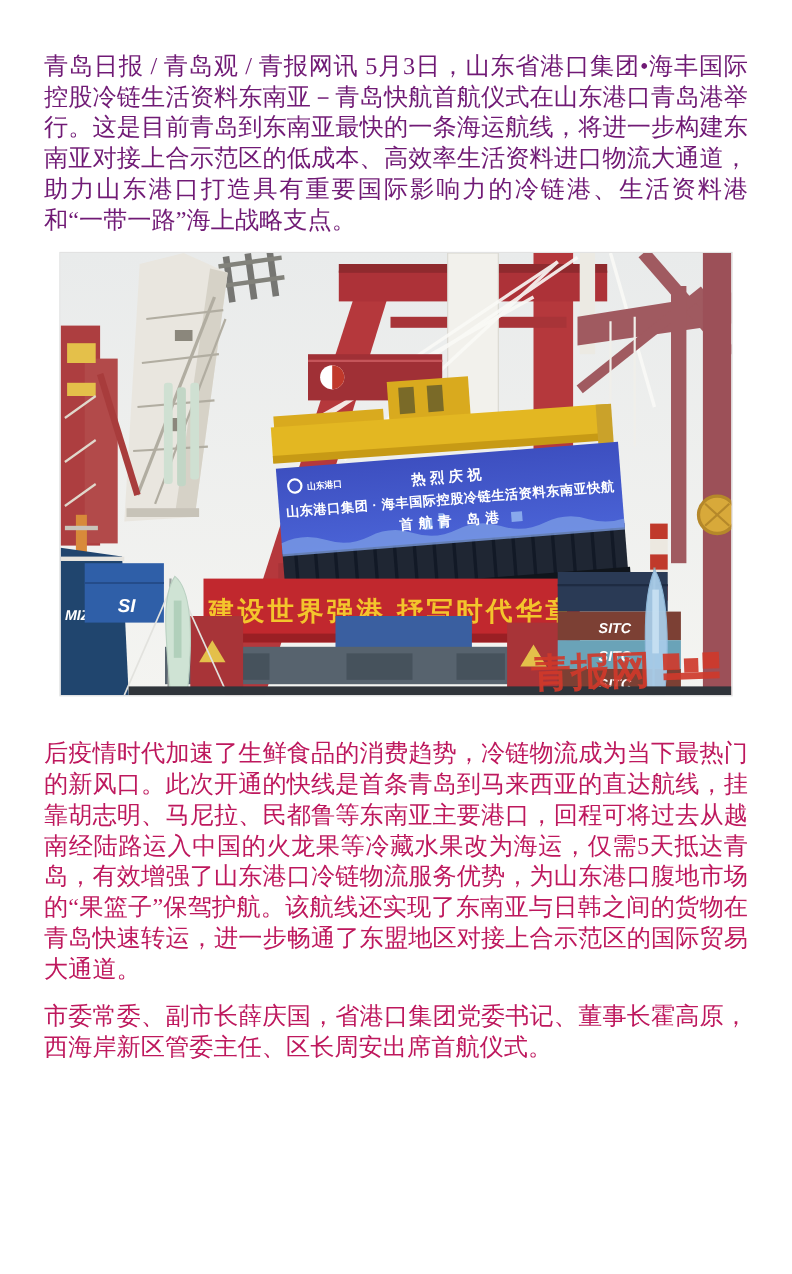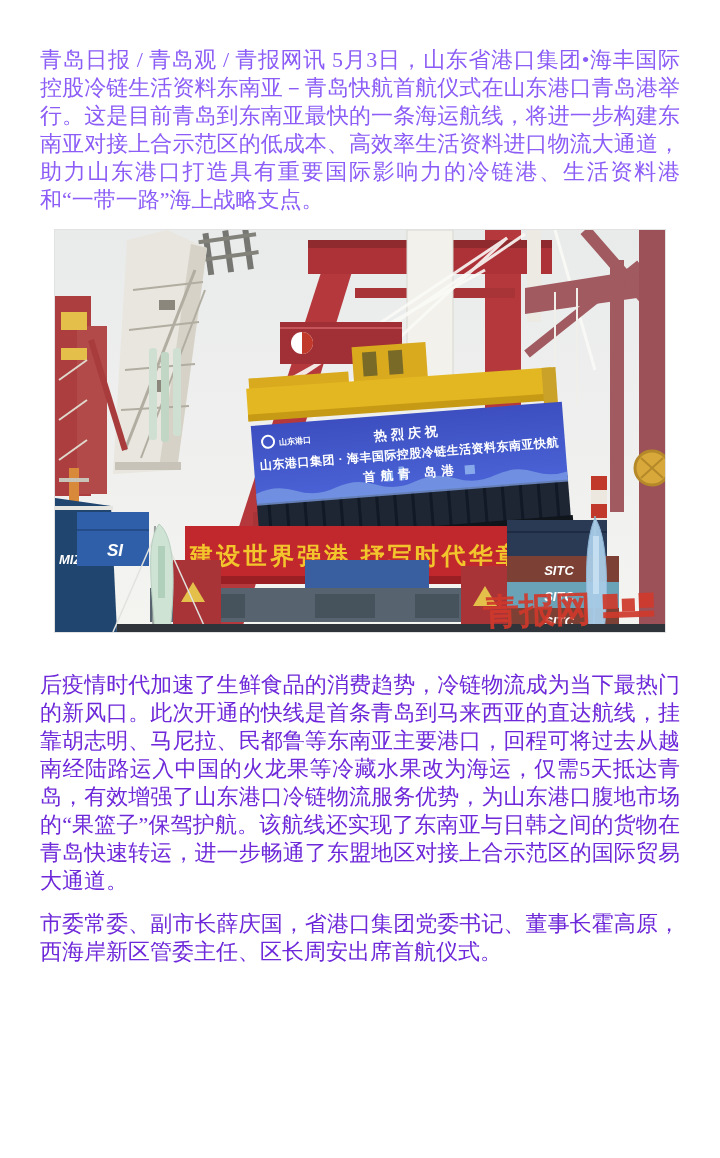--- a/index.html
+++ b/index.html
@@ -4,24 +4,24 @@
 <style>
   html,body{margin:0;padding:0;}
   body{
     width:720px;height:1158px;background:#ffffff;overflow:hidden;
     font-family:"Liberation Serif","DejaVu Serif",serif;
   }
   .article{
     width:720px;box-sizing:border-box;padding:46px 40px 0 40px;
   }
   .para{
-    font-size:22px;line-height:28px;color:#6d28d9;
+    font-size:22px;line-height:28px;color:#be185d;
     text-align:justify;margin:0 0 15px 0;
   }
-  .para.lead{color:#8b5cf6;}
+  .para.lead{color:#701a75;}
   .photo-wrap{
     width:610px;height:402px;margin:10px auto 38px auto;
     border:1px solid #e2e2e2;box-sizing:content-box;
     overflow:hidden;background:#eef0f0;
   }
   svg{display:block;}
   .ph-banner-txt{fill:#ffffff;font-family:"Liberation Sans","DejaVu Sans",sans-serif;font-weight:bold;}
   .ph-slogan{fill:#f3c52c;font-family:"Liberation Sans","DejaVu Sans",sans-serif;font-weight:bold;}
   .ph-cont-txt{fill:#ffffff;font-family:"Liberation Sans","DejaVu Sans",sans-serif;font-weight:bold;font-style:italic;}
   .ph-watermark{fill:#d0392b;font-family:"DejaVu Serif",serif;font-weight:bold;}

